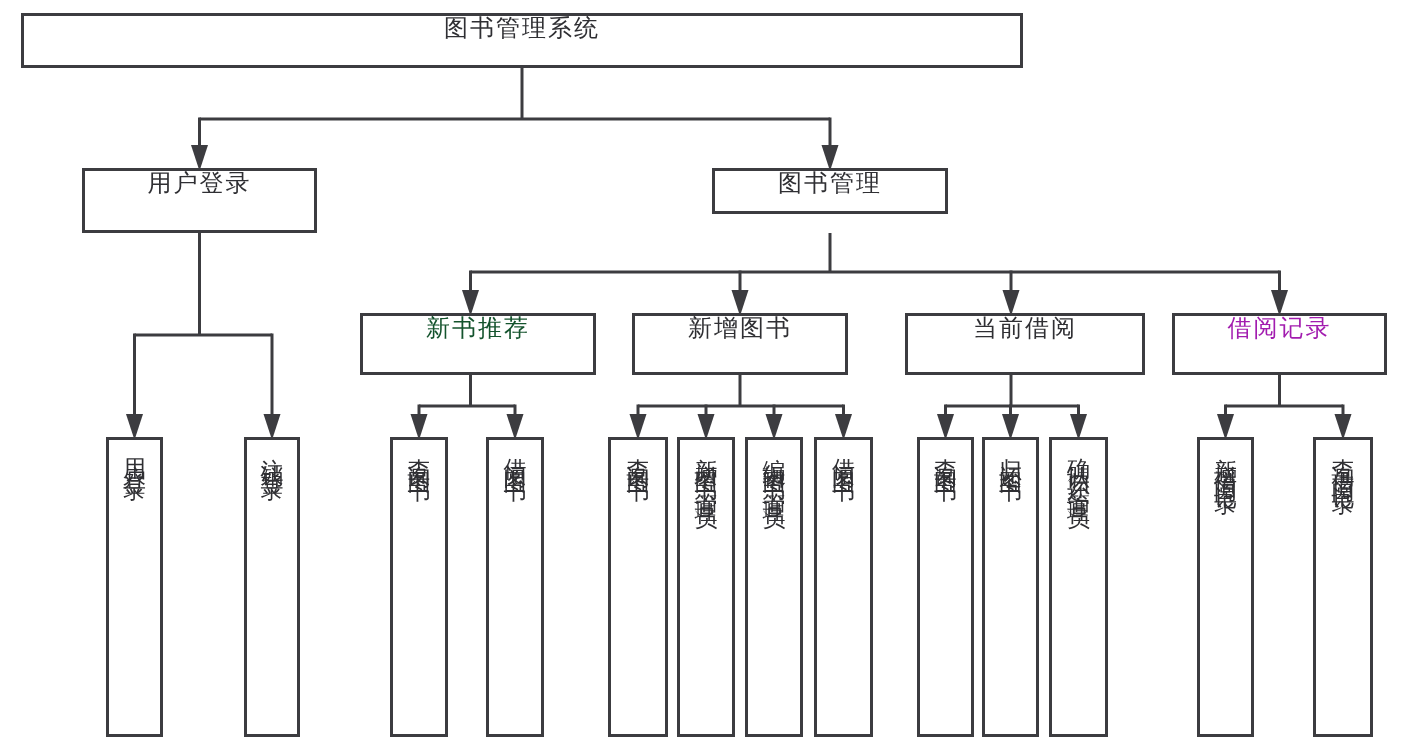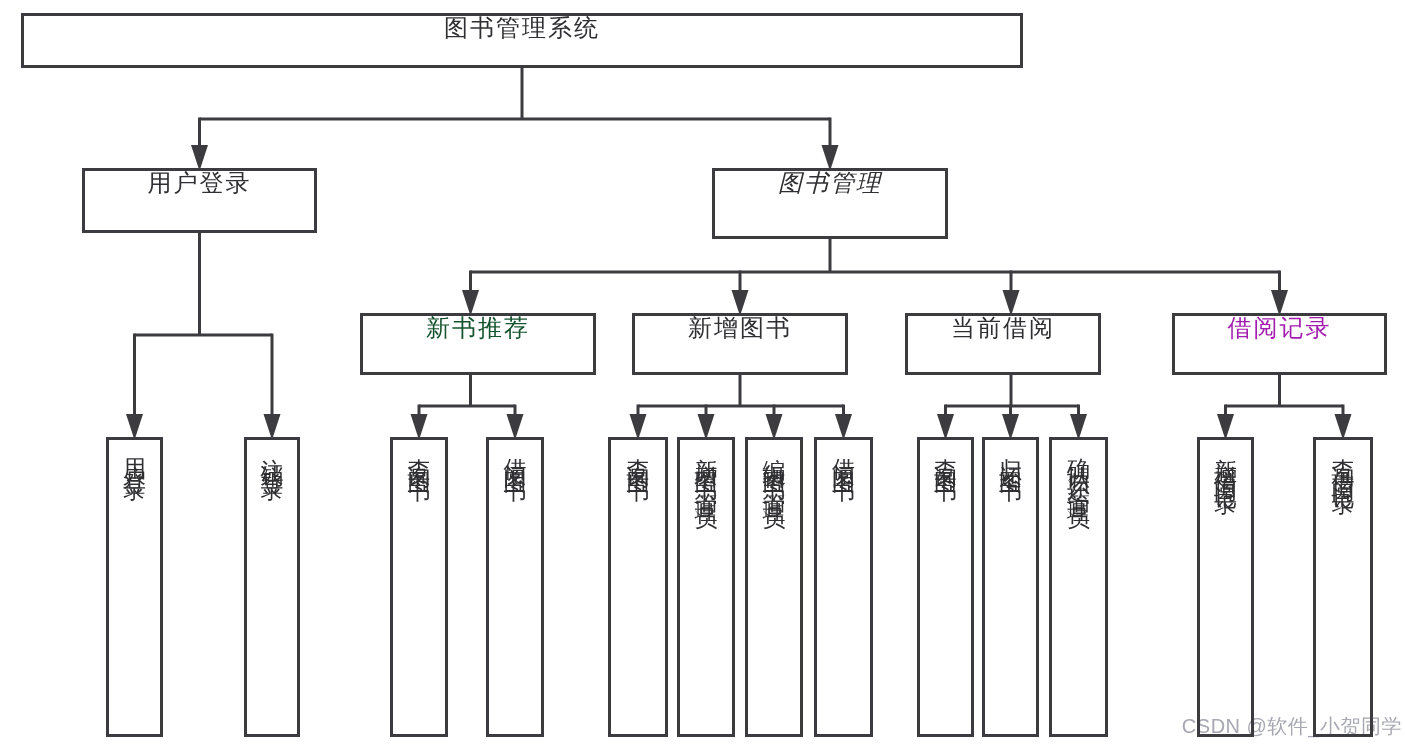--- a/index.html
+++ b/index.html
@@ -123,30 +123,30 @@
         <polygon points="1334.5,414 1351.5,414 1343,440" fill="#3c3c40"></polygon>
       </g>
     </svg>
   <div id="nodes-layer">
       <div class="node" style="left: 21px; top: 13px; width: 1002px; height: 55px; border-color: rgb(60, 60, 64); color: rgb(47, 47, 51);">
         <span class="label">图书管理系统</span>
       </div>
       <div class="node" style="left: 82px; top: 168px; width: 235px; height: 65px; border-color: rgb(60, 60, 64); color: rgb(47, 47, 51);">
         <span class="label">用户登录</span>
       </div>
-      <div class="node" style="left: 712px; top: 168px; width: 236px; height: 71px; border-color: rgb(60, 60, 64); color: rgb(47, 47, 51); font-style: italic;">
+      <div class="node" style="left: 712px; top: 168px; width: 236px; height: 46px; border-color: rgb(60, 60, 64); color: rgb(47, 47, 51);">
         <span class="label">图书管理</span>
       </div>
       <div class="node" style="left: 360px; top: 313px; width: 236px; height: 62px; border-color: rgb(60, 60, 64); color: #14532d;">
         <span class="label">新书推荐</span>
       </div>
       <div class="node" style="left: 632px; top: 313px; width: 216px; height: 62px; border-color: rgb(60, 60, 64); color: rgb(47, 47, 51);">
         <span class="label">新增图书</span>
       </div>
-      <div class="node" style="left: 905px; top: 313px; width: 196px; height: 62px; border-color: rgb(60, 60, 64); color: rgb(47, 47, 51);">
+      <div class="node" style="left: 905px; top: 313px; width: 240px; height: 62px; border-color: rgb(60, 60, 64); color: rgb(47, 47, 51);">
         <span class="label">当前借阅</span>
       </div>
       <div class="node" style="left: 1172px; top: 313px; width: 215px; height: 62px; border-color: rgb(60, 60, 64); color: #a21caf;">
         <span class="label">借阅记录</span>
       </div>
       <div class="node vertical" style="left: 106px; top: 437px; width: 57px; height: 300px; border-color: rgb(60, 60, 64); color: rgb(47, 47, 51);">
         <span class="label">用户登录</span>
       </div>
       <div class="node vertical" style="left: 244px; top: 437px; width: 56px; height: 300px; border-color: rgb(60, 60, 64); color: rgb(47, 47, 51);">
         <span class="label">注销登录</span>
@@ -178,14 +178,13 @@
       <div class="node vertical" style="left: 1049px; top: 437px; width: 59px; height: 300px; border-color: rgb(60, 60, 64); color: rgb(47, 47, 51);">
         <span class="label">确认归还（管理员）</span>
       </div>
       <div class="node vertical" style="left: 1197px; top: 437px; width: 57px; height: 300px; border-color: rgb(60, 60, 64); color: rgb(47, 47, 51);">
         <span class="label">新增借阅记录</span>
       </div>
       <div class="node vertical" style="left: 1313px; top: 437px; width: 60px; height: 300px; border-color: rgb(60, 60, 64); color: rgb(47, 47, 51);">
         <span class="label">查询借阅记录</span>
       </div>
     </div>
-  <div id="watermark">CSDN @软件_小贺同学</div>
 </div>
 
 </body></html>

